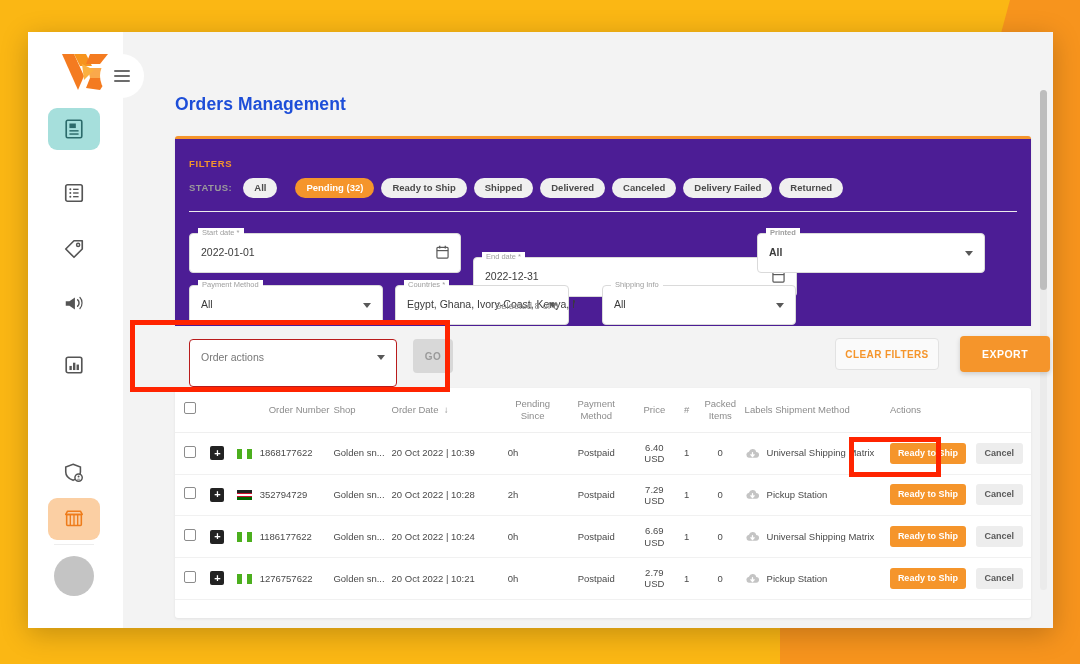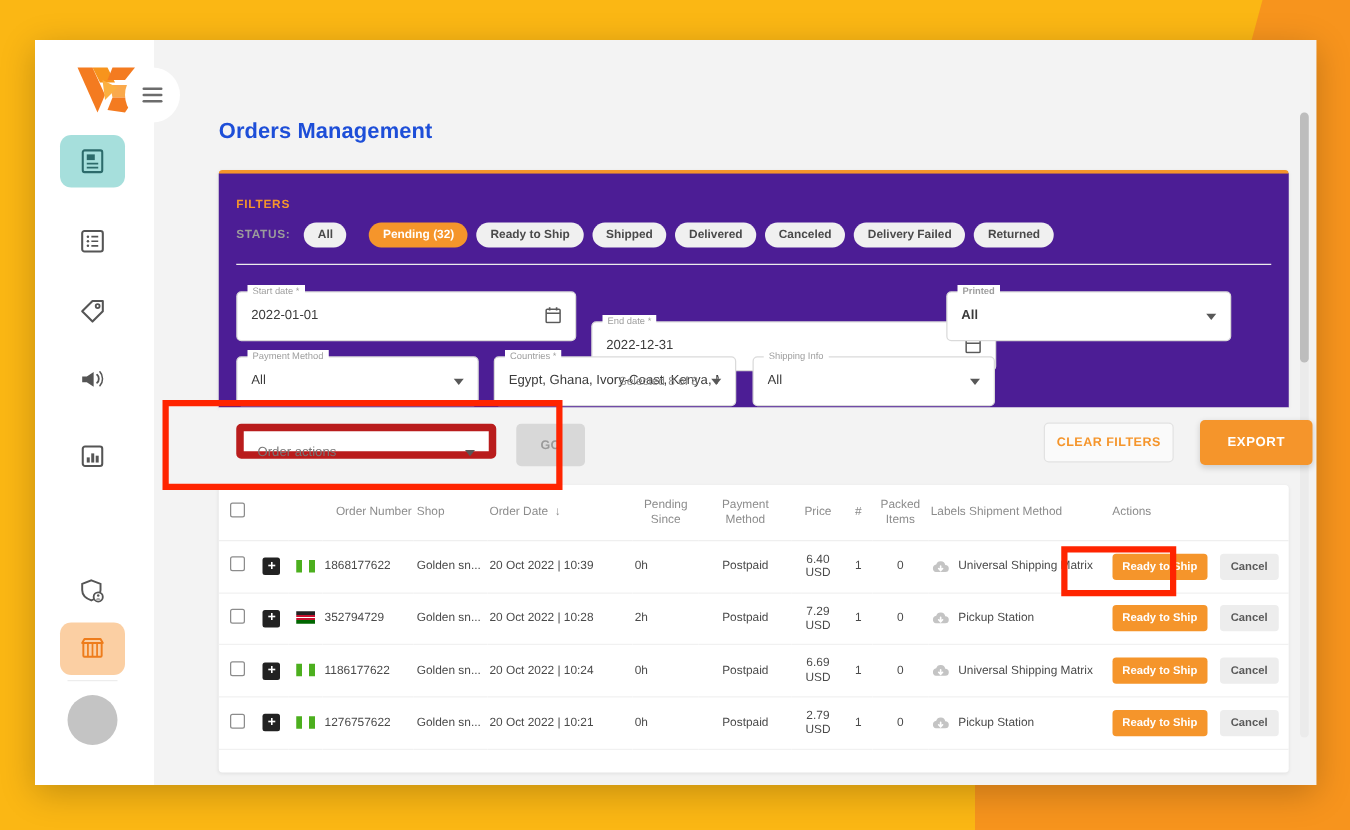--- a/index.html
+++ b/index.html
@@ -187,33 +187,33 @@
   
   .actions-bar {
     position: absolute;
     left: 52px; top: 294px;
     width: 856px; height: 62px;
     background: #F3F3F3;
   }
   .order-actions-field {
     position: absolute;
     left: 14px; top: 13px;
-    width: 208px; height: 28px;
-    border: 6px solid #b91c1c;
+    width: 208px; height: 48px;
+    border: 1px solid #b91c1c;
     border-radius: 4px;
     background: #ffffff;
   }
   .order-actions-text {
     position: absolute; left: 11px; top: 11px;
     font-size: 10.5px; color: #777777;
   }
   .go-btn {
     position: absolute;
     left: 238px; top: 13px;
-    width: 55px; height: 34px;
+    width: 40px; height: 34px;
     background: #D8D8D8;
     border: none;
     border-radius: 4px;
     color: #9a9a9a;
     font-size: 10px; font-weight: bold;
     letter-spacing: .4px;
   }
   .btn-clear {
     position: absolute;
     left: 660px; top: 12px;
@@ -500,21 +500,21 @@
         <span class="field-value">All</span>
         <span class="caret"></span>
       </div>
 
       <div class="field" style="left:14px; top:146px; width:194px;">
         <span class="field-legend">Payment Method</span>
         <span class="field-value">All</span>
         <span class="caret"></span>
       </div>
 
-      <div class="field" style="left:220px; top:146px; width:194px;text-align:right;">
+      <div class="field" style="left:220px; top:146px; width:174px;text-align:right;">
         <span class="field-legend">Countries *</span>
         <span class="field-value" style="max-width:168px;">Egypt, Ghana, Ivory-Coast, Kenya, M...</span>
         <span class="caret"></span>
       </div>
 
       <div class="field" style="left:427px; top:146px; width:194px;">
         <span class="field-legend">Shipping Info</span>
         <span class="field-value">All</span>
         <span class="caret"></span>
       </div>

